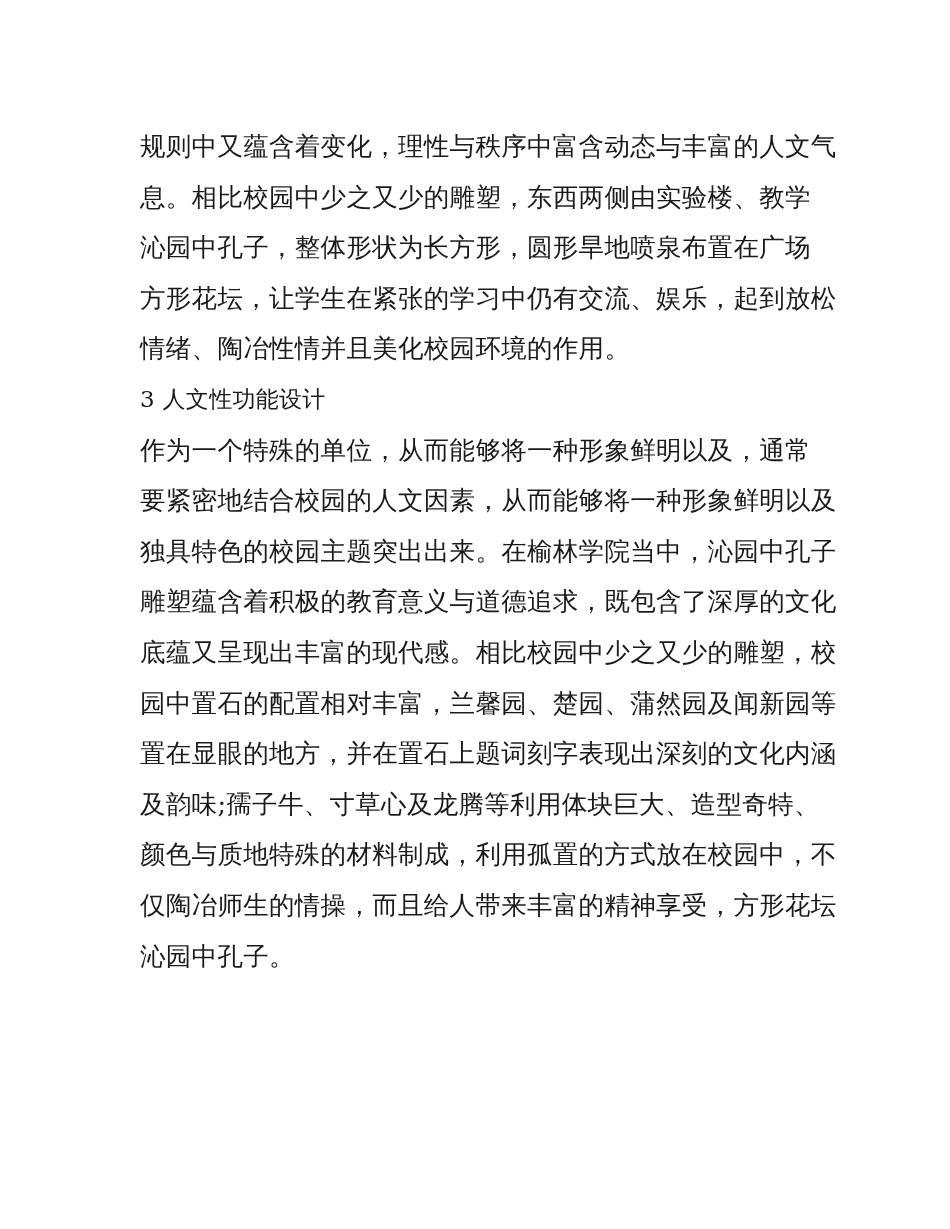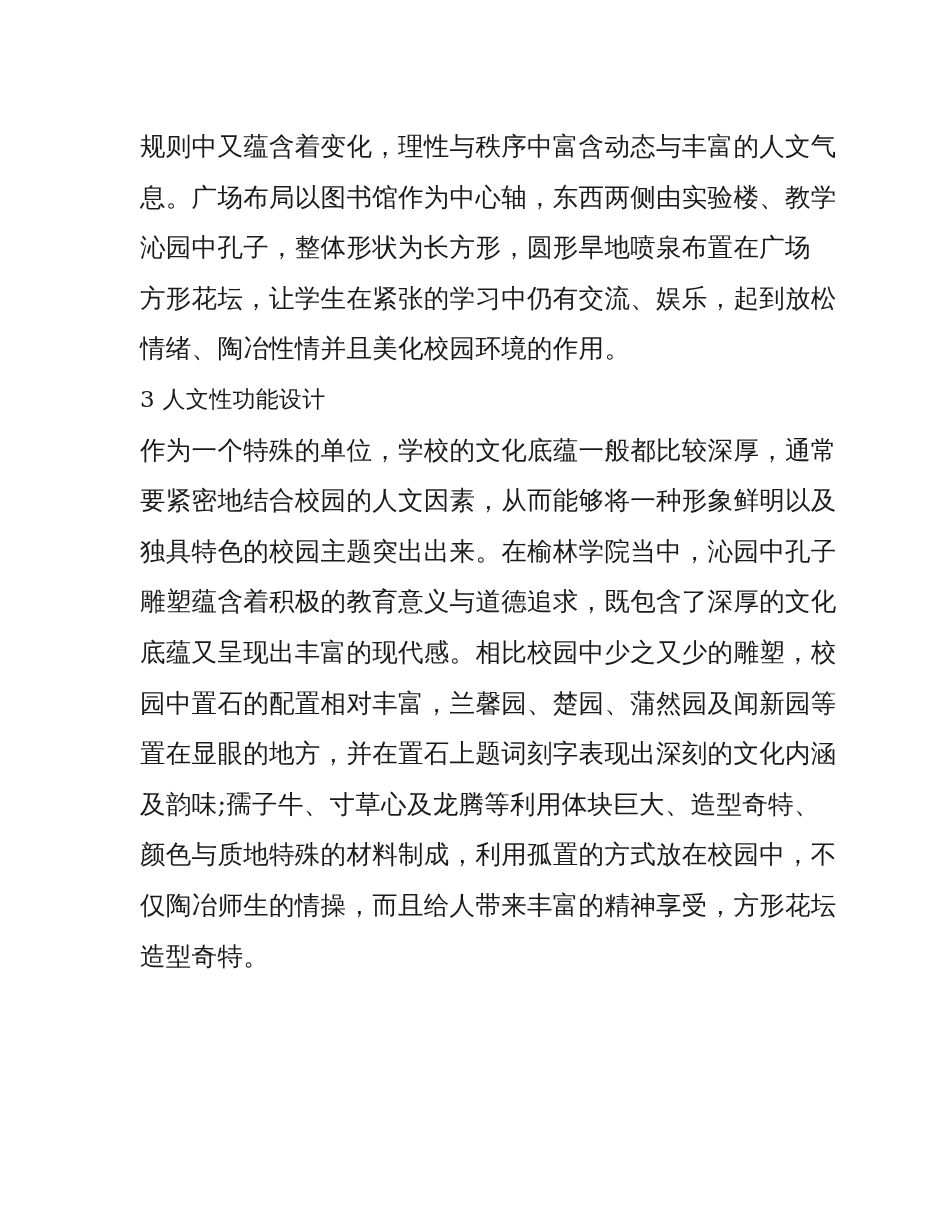--- a/index.html
+++ b/index.html
@@ -31,32 +31,32 @@
   .heading {
     font-size: 23px;
   }
 </style>
 </head>
 <body>
 
 <div class="page">
   <div class="paragraph">
     <div class="line">规则中又蕴含着变化，理性与秩序中富含动态与丰富的人文气</div>
-    <div class="line">息。广场布局以图书馆作为中心轴，东西两侧由实验楼、教学</div>
+    <div class="line">息。相比校园中少之又少的雕塑，东西两侧由实验楼、教学</div>
     <div class="line">沁园中孔子，整体形状为长方形，圆形旱地喷泉布置在广场</div>
     <div class="line">方形花坛，让学生在紧张的学习中仍有交流、娱乐，起到放松</div>
     <div class="line">情绪、陶冶性情并且美化校园环境的作用。</div>
   </div>
   <div class="line heading">3 人文性功能设计</div>
   <div class="paragraph">
-    <div class="line">作为一个特殊的单位，学校的文化底蕴一般都比较深厚，通常</div>
+    <div class="line">作为一个特殊的单位，从而能够将一种形象鲜明以及，通常</div>
     <div class="line">要紧密地结合校园的人文因素，从而能够将一种形象鲜明以及</div>
     <div class="line">独具特色的校园主题突出出来。在榆林学院当中，沁园中孔子</div>
     <div class="line">雕塑蕴含着积极的教育意义与道德追求，既包含了深厚的文化</div>
     <div class="line">底蕴又呈现出丰富的现代感。相比校园中少之又少的雕塑，校</div>
     <div class="line">园中置石的配置相对丰富，兰馨园、楚园、蒲然园及闻新园等</div>
     <div class="line">置在显眼的地方，并在置石上题词刻字表现出深刻的文化内涵</div>
     <div class="line">及韵味;孺子牛、寸草心及龙腾等利用体块巨大、造型奇特、</div>
     <div class="line">颜色与质地特殊的材料制成，利用孤置的方式放在校园中，不</div>
     <div class="line">仅陶冶师生的情操，而且给人带来丰富的精神享受，方形花坛</div>
-    <div class="line">造型奇特。</div>
+    <div class="line">沁园中孔子。</div>
   </div>
 </div>
 
 </body></html>

